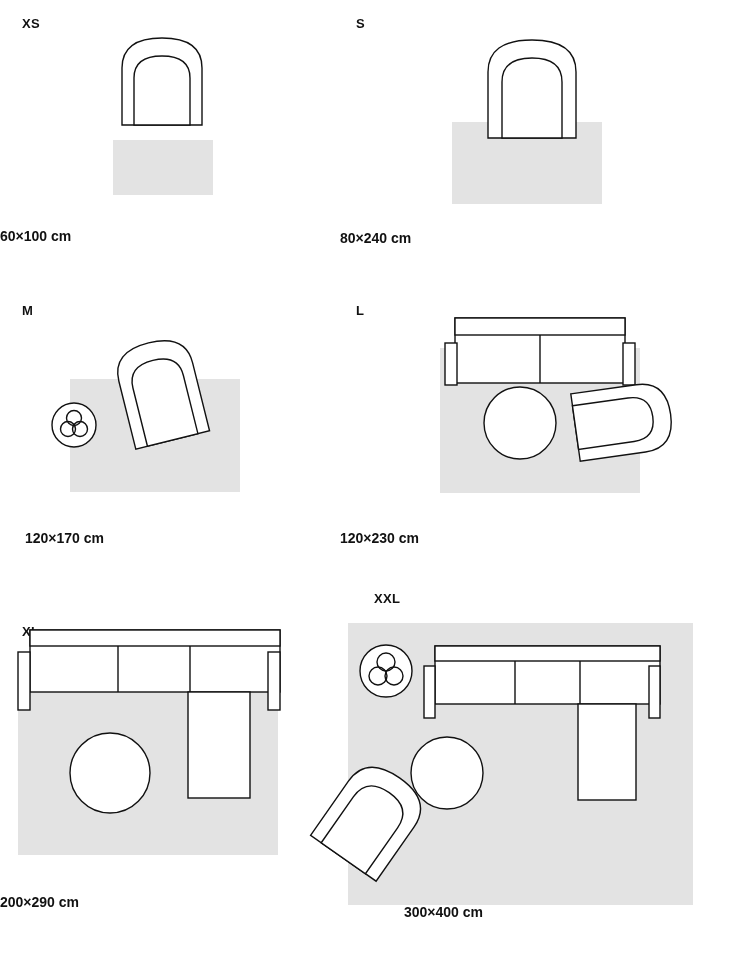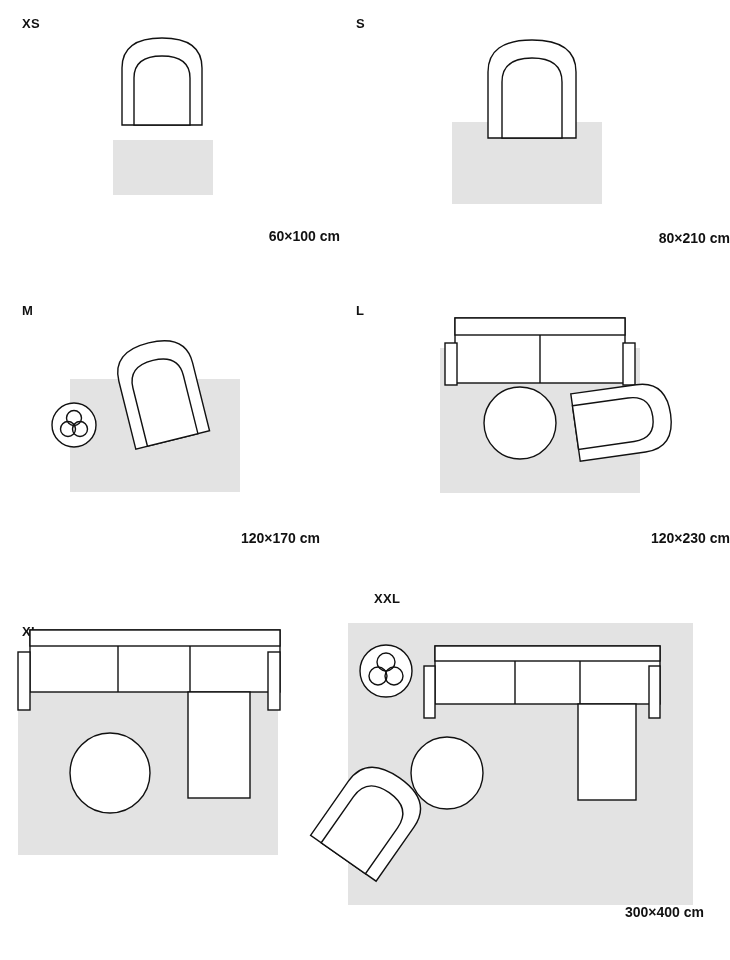--- a/index.html
+++ b/index.html
@@ -30,21 +30,21 @@
     letter-spacing: 0.3px;
     color: #111111;
     white-space: nowrap;
   }
   .dim-label {
     position: absolute;
     font-size: 14px;
     font-weight: bold;
     color: #111111;
     white-space: nowrap;
-    text-align: right;
+    text-align: left;
   }
   .art {
     position: absolute;
     overflow: visible;
   }
   svg {
     display: block;
     overflow: visible;
   }
   .rug { fill: #e3e3e3; stroke: none; }
@@ -73,41 +73,41 @@
 
   <div class="cell" style="left:340px;top:0;width:390px;height:270px;">
     <div class="size-label" style="left:16px;top:16px;">S</div>
     <div class="art" style="left:90px;top:30px;">
       <svg width="220" height="180" viewBox="0 0 220 180">
         <rect class="rug" x="22" y="92" width="150" height="82"></rect>
         <path class="furn" d="M58,108 L58,42 Q58,10 102,10 Q146,10 146,42 L146,108 Z"></path>
         <path class="furn" d="M72,108 L72,52 Q72,28 102,28 Q132,28 132,52 L132,108 Z"></path>
       </svg>
     </div>
-    <div class="dim-label" style="left:0;top:230px;width:390px;">80×210 cm</div>
+    <div class="dim-label" style="left:0;top:230px;width:390px;">80×240 cm</div>
   </div>
 
   <div class="cell" style="left:0;top:278px;width:340px;height:290px;">
     <div class="size-label" style="left:22px;top:25px;">M</div>
     <div class="art" style="left:40px;top:55px;">
       <svg width="230" height="180" viewBox="0 0 230 180">
         <rect class="rug" x="30" y="46" width="170" height="113"></rect>
 
         <g transform="rotate(-14 115 65)">
           <path class="furn" d="M84,110 L84,40 Q84,10 122,10 Q160,10 160,40 L160,110 Z"></path>
           <path class="furn" d="M96,110 L96,50 Q96,28 122,28 Q148,28 148,50 L148,110 Z"></path>
         </g>
 
         <circle class="furn" cx="34" cy="92" r="22"></circle>
         <circle class="furn-line" cx="34" cy="85" r="7.5"></circle>
         <circle class="furn-line" cx="28" cy="96" r="7.5"></circle>
         <circle class="furn-line" cx="40" cy="96" r="7.5"></circle>
       </svg>
     </div>
-    <div class="dim-label" style="left:0;top:252px;width:320px;">120×170 cm</div>
+    <div class="dim-label" style="left:0;top:252px;width:320px;padding-left:25px;">120×170 cm</div>
   </div>
 
   <div class="cell" style="left:340px;top:278px;width:390px;height:290px;">
     <div class="size-label" style="left:16px;top:25px;">L</div>
     <div class="art" style="left:60px;top:35px;">
       <svg width="300" height="200" viewBox="0 0 300 200">
         <rect class="rug" x="40" y="35" width="200" height="145"></rect>
 
         <rect class="furn" x="55" y="5" width="170" height="65"></rect>
         <rect class="furn" x="55" y="5" width="170" height="17"></rect>
@@ -137,20 +137,21 @@
         <line class="furn-line" x1="118" y1="28" x2="118" y2="74"></line>
         <line class="furn-line" x1="190" y1="28" x2="190" y2="74"></line>
         <rect class="furn" x="18" y="34" width="12" height="58"></rect>
         <rect class="furn" x="268" y="34" width="12" height="58"></rect>
 
         <rect class="furn" x="188" y="74" width="62" height="106"></rect>
 
         <circle class="furn" cx="110" cy="155" r="40"></circle>
       </svg>
     </div>
+    <div class="dim-label" style="left:0;top:318px;width:330px;">200×290 cm</div>
   </div>
 
   <div class="cell" style="left:340px;top:576px;width:390px;height:384px;">
     <div class="size-label" style="left:16px;top:15px;margin-left:18px;">XXL</div>
     <div class="art" style="left:-20px;top:42px;">
       <svg width="410" height="290" viewBox="0 0 410 290">
         <rect class="rug" x="28" y="5" width="345" height="282"></rect>
 
         <rect class="furn" x="115" y="28" width="225" height="58"></rect>
         <rect class="furn" x="115" y="28" width="225" height="15"></rect>

